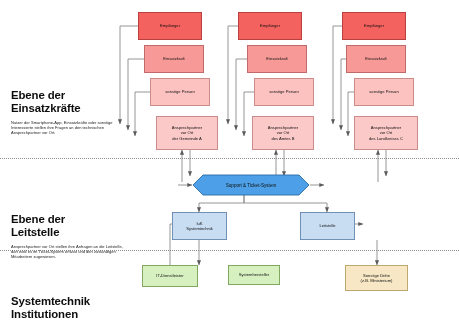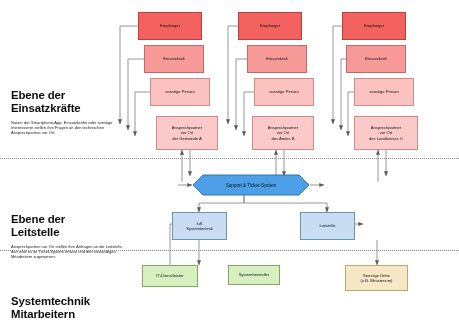--- a/index.html
+++ b/index.html
@@ -114,21 +114,21 @@
     <h2>
       <span>Ebene der</span><br>
       <span>Leitstelle</span>
     </h2>
     <p>Ansprechpartner vor Ort stellen ihre Anfragen an die Leitstelle, dort wird es im Ticket-System erfasst und den zuständigen Mitarbeitern zugewiesen.</p>
   </div>
 
   <div class="rail" style="top:258px;">
     <h2>
       <span>Systemtechnik</span><br>
-      <span>Mitarbeitern</span>
+      <span>Institutionen</span>
     </h2>
     <p>Die Leitstelle kommuniziert mit dem Hersteller oder anderen Dritten, um weitere Fragen zu klären.</p>
   </div>
 
   <div class="node n-empf" style="left:138px;top:12px;width:64px;height:28px;">
     <span>Empfänger</span>
   </div>
   <div class="node n-eins" style="left:144px;top:45px;width:60px;height:28px;">
     <span>Einsatzkraft</span>
   </div>

